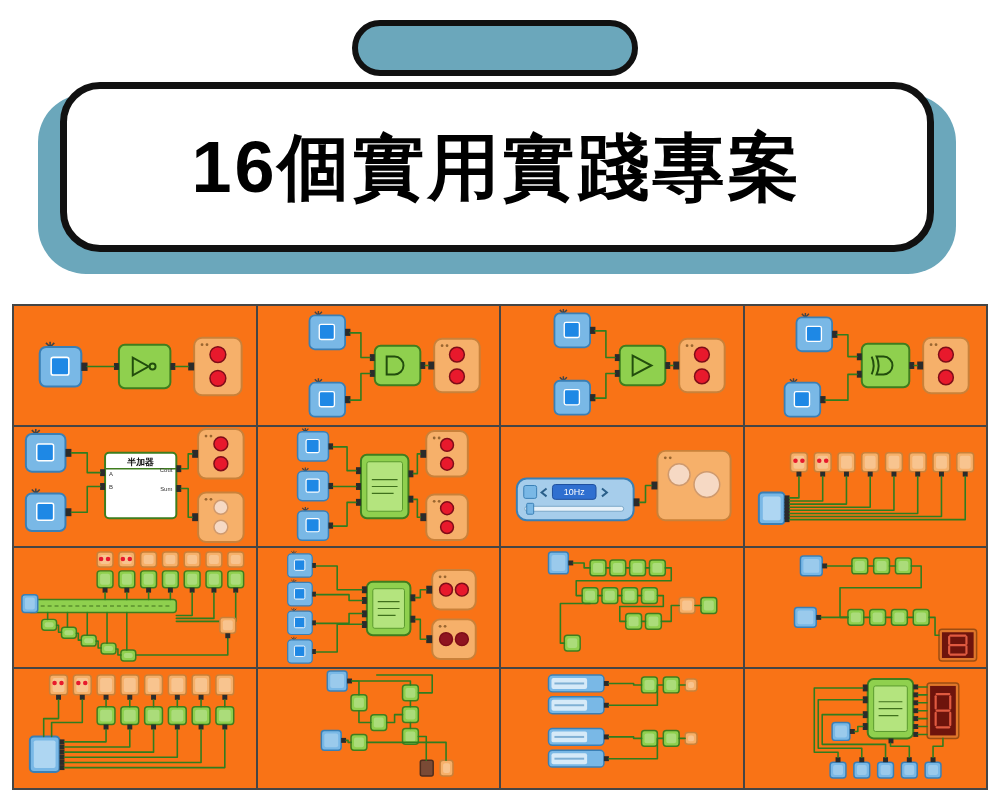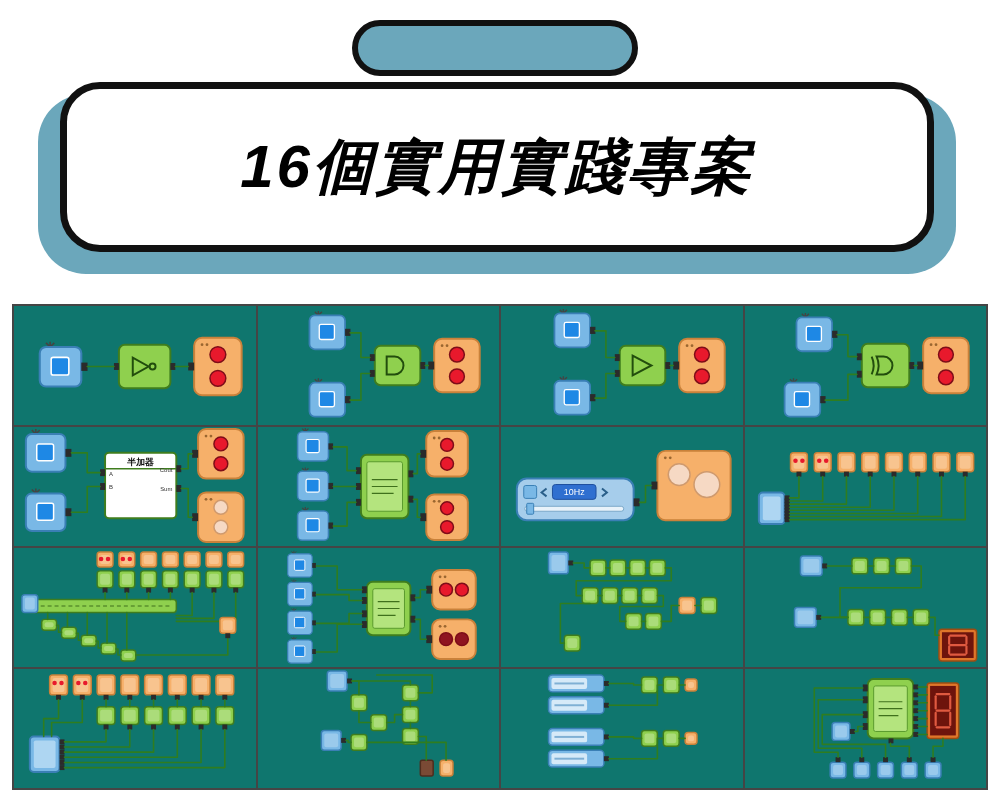--- a/index.html
+++ b/index.html
@@ -16,30 +16,30 @@
   .banner-panel{
     position:absolute;left:60px;top:82px;width:860px;height:156px;
     background:#fff;border:7px solid var(--banner-border);border-radius:40px;
     display:flex;align-items:center;justify-content:center;
   }
   .banner-pill{
     position:absolute;left:352px;top:20px;width:274px;height:44px;
     background:var(--banner-bg);border:6px solid var(--banner-border);border-radius:28px;
   }
   .banner-title{
-    font-size:60px;font-weight:900;letter-spacing:3px;color:#000;
-    white-space:nowrap;line-height:1;font-style:italic;
+    font-size:72px;font-weight:900;letter-spacing:3px;color:#000;
+    white-space:nowrap;line-height:1;
   }
   
   .grid{
     margin:4px 12px 0;
     display:grid;grid-template-columns:repeat(4,1fr);grid-template-rows:repeat(4,119px);
     gap:2px;background:var(--grid-line);border:2px solid var(--grid-line);
   }
-  .cell{background:#0f766e;overflow:hidden;}
+  .cell{background:#f97316;overflow:hidden;}
   .cell svg{width:100%;height:100%;display:block;}
 </style>
 </head>
 <body>
 
 <div class="banner">
   <div class="banner-shadow"></div>
   <div class="banner-panel">
     <div class="banner-title">16個實用實踐專案</div>
   </div>

